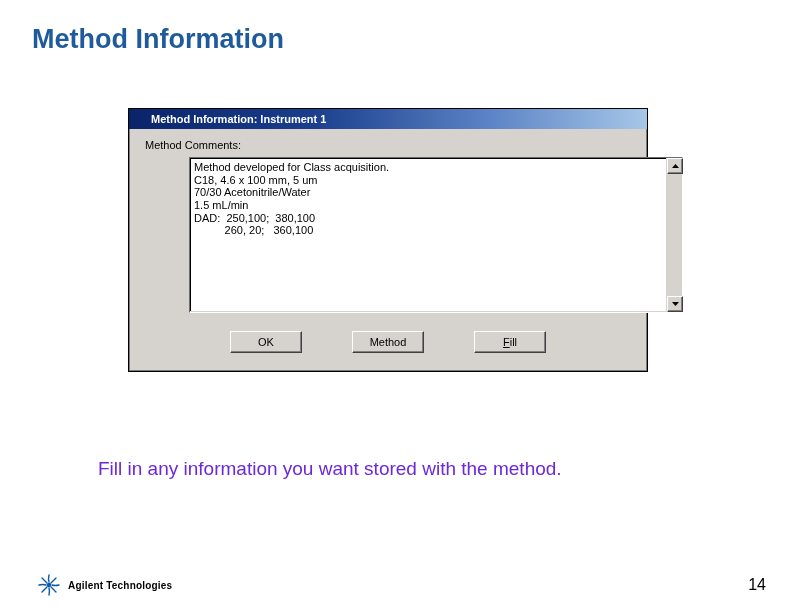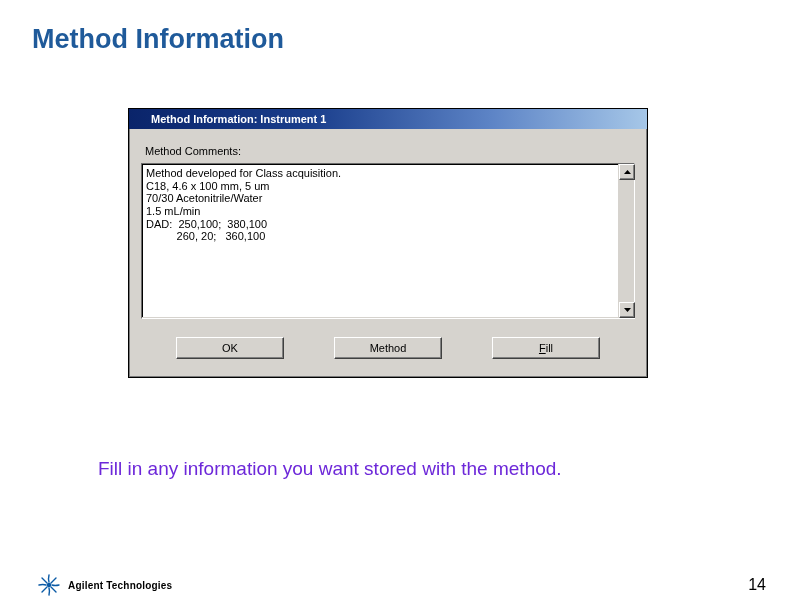--- a/index.html
+++ b/index.html
@@ -67,33 +67,34 @@
     display: flex;
     align-items: center;
     padding: 0 22px;
     font-weight: bold;
   }
   .dialog-body {
     padding: 10px 12px 12px 12px;
   }
   .field-label {
     font-size: 11px;
-    margin: 6px 0 6px 4px;
+    margin: 0 0 6px 4px;
   }
   .textarea-wrap {
     width: 494px;
     height: 156px;
     background: #fff;
     border-top: 1px solid #6b6b6b;
     border-left: 1px solid #6b6b6b;
     border-right: 1px solid #fff;
     border-bottom: 1px solid #fff;
     box-shadow: inset -1px -1px 0 #d6d3ce, inset 1px 1px 0 #000;
     display: flex;
     position: relative;
+    margin-left: 48px;
   }
   .ta-content {
     flex: 1 1 auto;
     padding: 3px 4px;
     font-size: 11px;
     font-family: Tahoma, "MS Sans Serif", Arial, sans-serif;
     line-height: 1.15;
     white-space: pre;
     overflow: hidden;
   }
@@ -120,21 +121,21 @@
   }
   .sb-btn svg { display: block; }
   .btn-row {
     display: flex;
     justify-content: center;
     gap: 50px;
     margin-top: 14px;
     padding: 4px 0 6px 0;
   }
   .win-btn {
-    width: 108px;
+    width: 72px;
     height: 22px;
     background: #d6d3ce;
     border-top: 1px solid #fff;
     border-left: 1px solid #fff;
     border-right: 1px solid #404040;
     border-bottom: 1px solid #404040;
     box-shadow: inset -1px -1px 0 #808080, inset 1px 1px 0 #d6d3ce;
     font-family: Tahoma, "MS Sans Serif", Arial, sans-serif;
     font-size: 11px;
     text-align: center;

